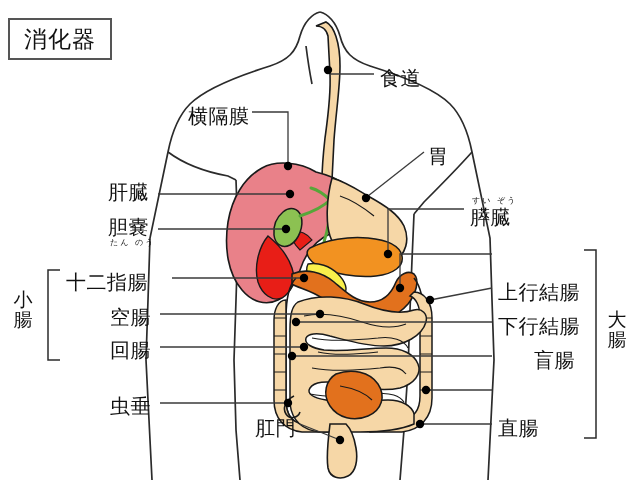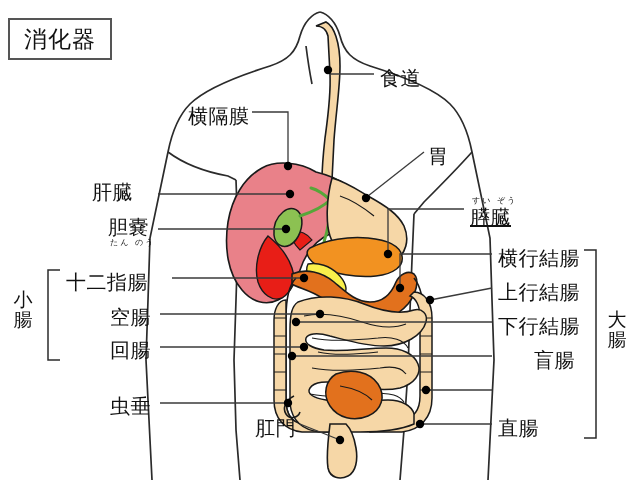--- a/index.html
+++ b/index.html
@@ -266,37 +266,36 @@
       <path d="M584 250 L596 250 L596 438 L584 438"></path>
     </g>
   </svg>
 
   <div id="title-box">
     <span id="title-text">消化器</span>
   </div>
 
   <div class="lbl" style="left:188px; top:106px;">横隔膜</div>
 
-  <div class="lbl" style="left:92px; top:182px;text-align:right;">肝臓</div>
+  <div class="lbl" style="left:108px; top:182px;text-align:right;">肝臓</div>
 
   <div class="furi" style="left:110px; top:207px;margin-top:32px;">たん  のう</div>
   <div class="lbl" style="left:108px; top:217px;">胆嚢</div>
 
   <div class="lbl" style="left:66px; top:272px;">十二指腸</div>
   <div class="lbl" style="left:110px; top:307px;">空腸</div>
   <div class="lbl" style="left:110px; top:340px;">回腸</div>
   <div class="lbl" style="left:110px; top:396px;">虫垂</div>
 
   <div class="lbl" style="left:380px; top:68px;">食道</div>
   <div class="lbl" style="left:428px; top:146px;">胃</div>
 
   <div class="furi" style="left:472px; top:197px;">すい  ぞう</div>
-  <div class="lbl" style="left:470px; top:207px;text-decoration:underline;">膵臓</div>
-
-  <div class="lbl" style="left:498px; top:248px;">横行結腸</div>
+  <div class="lbl" style="left:470px; top:207px;">膵臓</div>
+
   <div class="lbl" style="left:498px; top:316px;">下行結腸</div>
   <div class="lbl" style="left:498px; top:282px;">上行結腸</div>
   <div class="lbl" style="left:498px; top:350px;margin-left:36px;">盲腸</div>
   <div class="lbl" style="left:498px; top:418px;">直腸</div>
 
   <div class="lbl" style="left:255px; top:418px;">肛門</div>
 
   <div class="vert" style="left:12px; top:290px;">
       <div>小</div>
       <div>腸</div>

